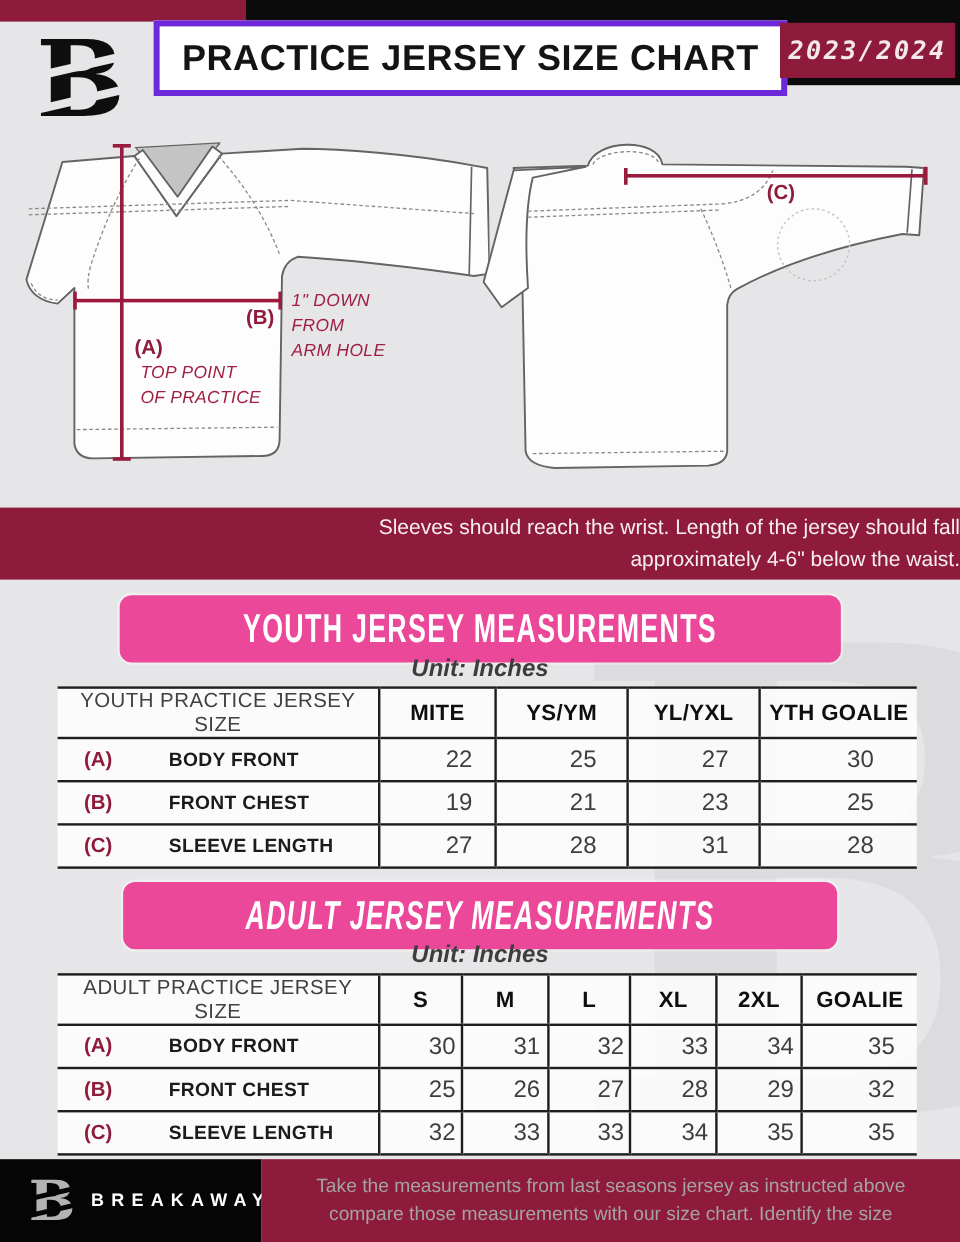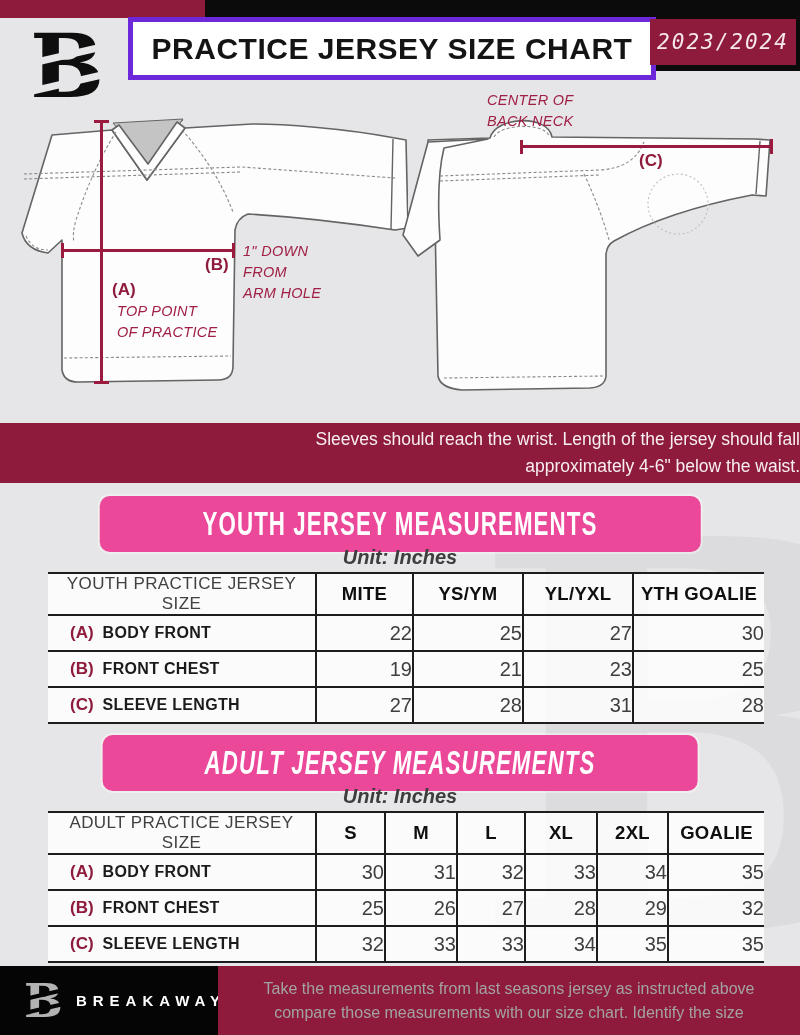--- a/index.html
+++ b/index.html
@@ -8,21 +8,21 @@
 
   
   .hdr-maroon{position:absolute;left:0;top:0;width:205px;height:18px;background:#8e1a3c;}
   .hdr-black{position:absolute;left:205px;top:0;width:595px;height:18px;background:#0b0b0b;}
   .hdr-black2{position:absolute;left:642px;top:0;width:158px;height:71px;background:#0b0b0b;}
   .title-box{position:absolute;left:128px;top:17px;width:518px;height:53px;background:#ffffff;
              border:5px solid #6d28d9;display:flex;align-items:center;justify-content:center;z-index:3;}
   .title-box span{font-size:30px;font-weight:800;color:#141414;letter-spacing:.5px;white-space:nowrap;}
   .year-box{position:absolute;left:650px;top:19px;width:146px;height:46px;background:#8e1a3c;
             display:flex;align-items:center;justify-content:center;z-index:4;}
-  .year-box span{font-family:"DejaVu Sans Mono",monospace;font-style:italic;font-weight:normal;
+  .year-box span{font-family:"DejaVu Sans Mono",monospace;font-style:italic;font-weight:bold;
                  font-size:21px;letter-spacing:2px;color:#f4e8ec;white-space:nowrap;}
   .logo-b{position:absolute;z-index:5;}
   .logo-top{left:30px;top:20px;width:86px;height:92px;}
   .logo-b .glyph{font-family:"DejaVu Serif",serif;font-weight:bold;font-size:88px;line-height:92px;color:#0e0e0e;}
   .logo-b .cut{position:absolute;display:block;height:7px;}
   .logo-top .cut{background:#e6e6e8;width:78px;left:-4px;}
   .logo-top .cut1{top:32px;transform:rotate(-13deg);}
   .logo-top .cut2{top:60px;transform:rotate(-13deg);}
 
   
@@ -64,24 +64,24 @@
   table.tbl{position:absolute;left:48px;width:716px;border-collapse:collapse;table-layout:fixed;z-index:2;}
   .tbl-youth{top:572px;}
   .tbl-adult{top:811px;}
   .tbl th,.tbl td{border-top:2.5px solid #1d1d1d;border-bottom:2.5px solid #1d1d1d;
                   background:rgba(255,255,255,.82);padding:0;}
   .tbl th+th,.tbl td+td{border-left:2px solid #1d1d1d;}
   .tbl thead tr{height:38px;}
   .tbl tbody tr{height:36px;}
   .tbl th.size-h{font-weight:700;font-size:18.5px;color:#0f0f0f;letter-spacing:.3px;text-align:center;}
   .tbl th.label-h{font-weight:500;font-size:17px;color:#414141;letter-spacing:.4px;text-align:center;}
-  .tbl td.val{text-align:right;font-size:20px;font-weight:400;color:#3e3e3e;padding-left:36px;}
+  .tbl td.val{text-align:center;font-size:20px;font-weight:400;color:#3e3e3e;padding-left:36px;}
   .tbl td.rowlab{text-align:left;padding-left:22px;}
   .tbl td.rowlab b{color:#8e1a3c;font-size:17px;font-weight:800;margin-right:9px;}
-  .tbl td.rowlab span{color:#1b1b1b;font-size:16px;font-weight:600;letter-spacing:.3px;}
+  .tbl td.rowlab span{color:#1b1b1b;font-size:16px;font-weight:600;letter-spacing:.3px;margin-left:38px;}
   .youth col.c0{width:268px}.youth col.c1{width:97px}.youth col.c2{width:110px}
   .youth col.c3{width:110px}.youth col.c4{width:131px}
   .adult col.c0{width:268px}.adult col.c1{width:69px}.adult col.c2{width:72px}
   .adult col.c3{width:68px}.adult col.c4{width:72px}.adult col.c5{width:71px}.adult col.c6{width:96px}
 
   
   .footer-black{position:absolute;left:0;top:966px;width:218px;height:69px;background:#050505;z-index:3;
                 display:flex;align-items:center;padding-left:24px;box-sizing:border-box;gap:13px;}
   .logo-foot{position:relative;width:40px;height:46px;}
   .logo-foot .glyph{font-family:"DejaVu Serif",serif;font-weight:bold;font-size:46px;line-height:46px;color:#b3b3b3;}
@@ -162,24 +162,20 @@
   <div class="note-text" style="left:117px;top:301px;">
     <div>TOP POINT</div>
     <div>OF PRACTICE</div>
   </div>
   <div class="note-letter" style="left:205px;top:255px;">(B)</div>
   <div class="note-text" style="left:243px;top:241px;">
     <div>1" DOWN</div>
     <div>FROM</div>
     <div>ARM HOLE</div>
   </div>
-  <div class="note-text" style="left:487px;top:90px;">
-    <div>CENTER OF</div>
-    <div>BACK NECK</div>
-  </div>
   <div class="note-letter" style="left:639px;top:151px;">(C)</div>
 
   <div class="instruction">
     <div>Sleeves should reach the wrist. Length of the jersey should fall</div>
     <div>approximately 4-6" below the waist.</div>
   </div>
 
   <div class="pill pill-youth">
     <span>YOUTH JERSEY MEASUREMENTS</span>
   </div>

